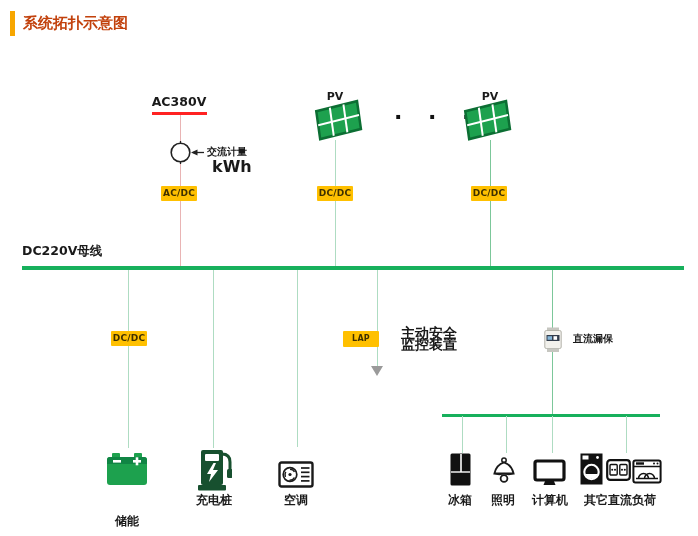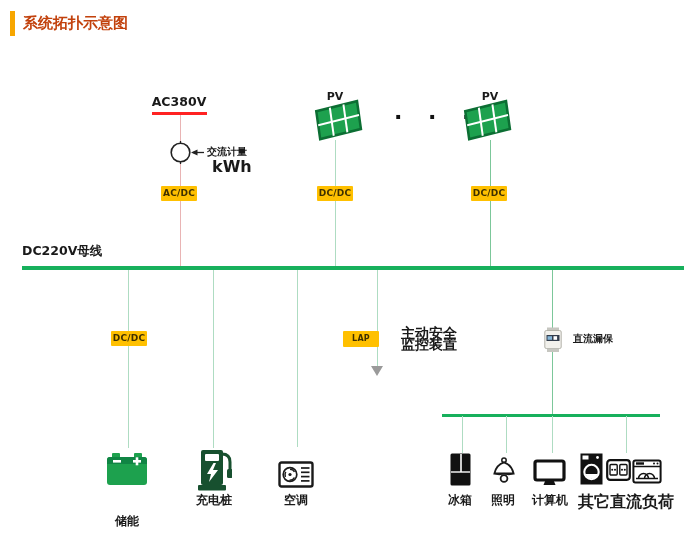--- a/index.html
+++ b/index.html
@@ -192,15 +192,15 @@
   <svg class="abs" style="left:632px;top:457px;" width="30" height="27" viewBox="0 0 30 27">
     <rect x="1.4" y="3.5" width="27.2" height="22" rx="2" fill="#fff" stroke="#111" stroke-width="2"></rect>
     <line x1="1.4" y1="9.5" x2="28.6" y2="9.5" stroke="#111" stroke-width="1.5"></line>
     <rect x="4" y="5.3" width="8" height="2.4" fill="#111"></rect>
     <circle cx="22" cy="6.5" r="1" fill="#111"></circle>
       <circle cx="25.5" cy="6.5" r="1" fill="#111"></circle>
     <path d="M6.5 21.5 a5 5 0 0 1 10 0" fill="none" stroke="#111" stroke-width="1.5"></path>
     <path d="M12.5 21.5 a5 5 0 0 1 10 0" fill="none" stroke="#111" stroke-width="1.5"></path>
     <line x1="4" y1="21.5" x2="26" y2="21.5" stroke="#111" stroke-width="1.5"></line>
   </svg>
-  <div class="lbl ctr" style="left:578px;top:492px;width:84px;font-size:16px;">其它直流负荷</div>
+  <div class="lbl ctr" style="left:578px;top:492px;width:84px;font-size:12px;">其它直流负荷</div>
 
 </div>
 
 </body></html>

